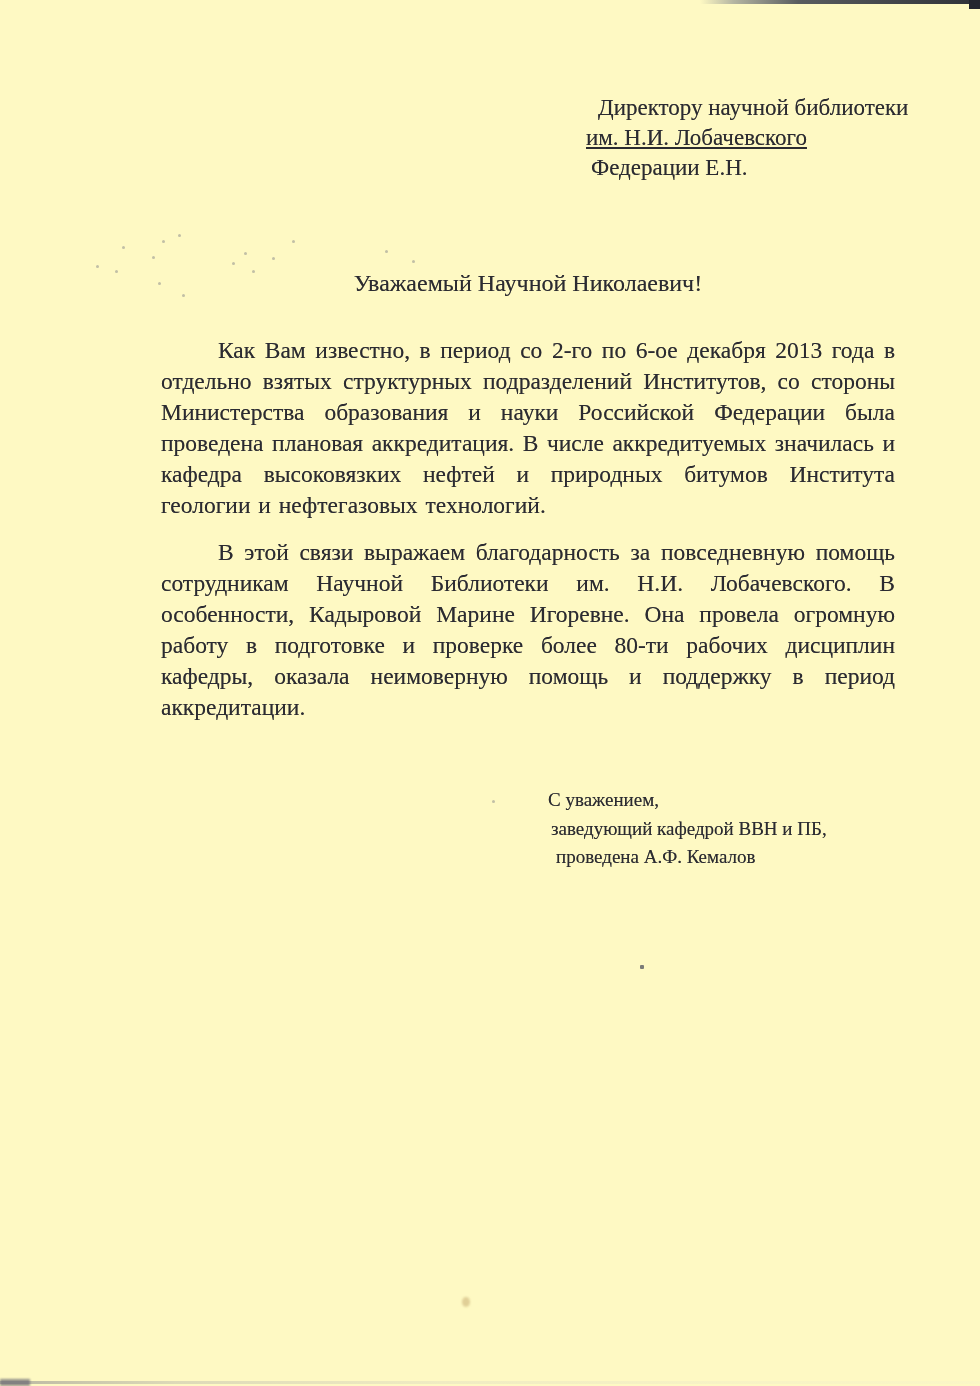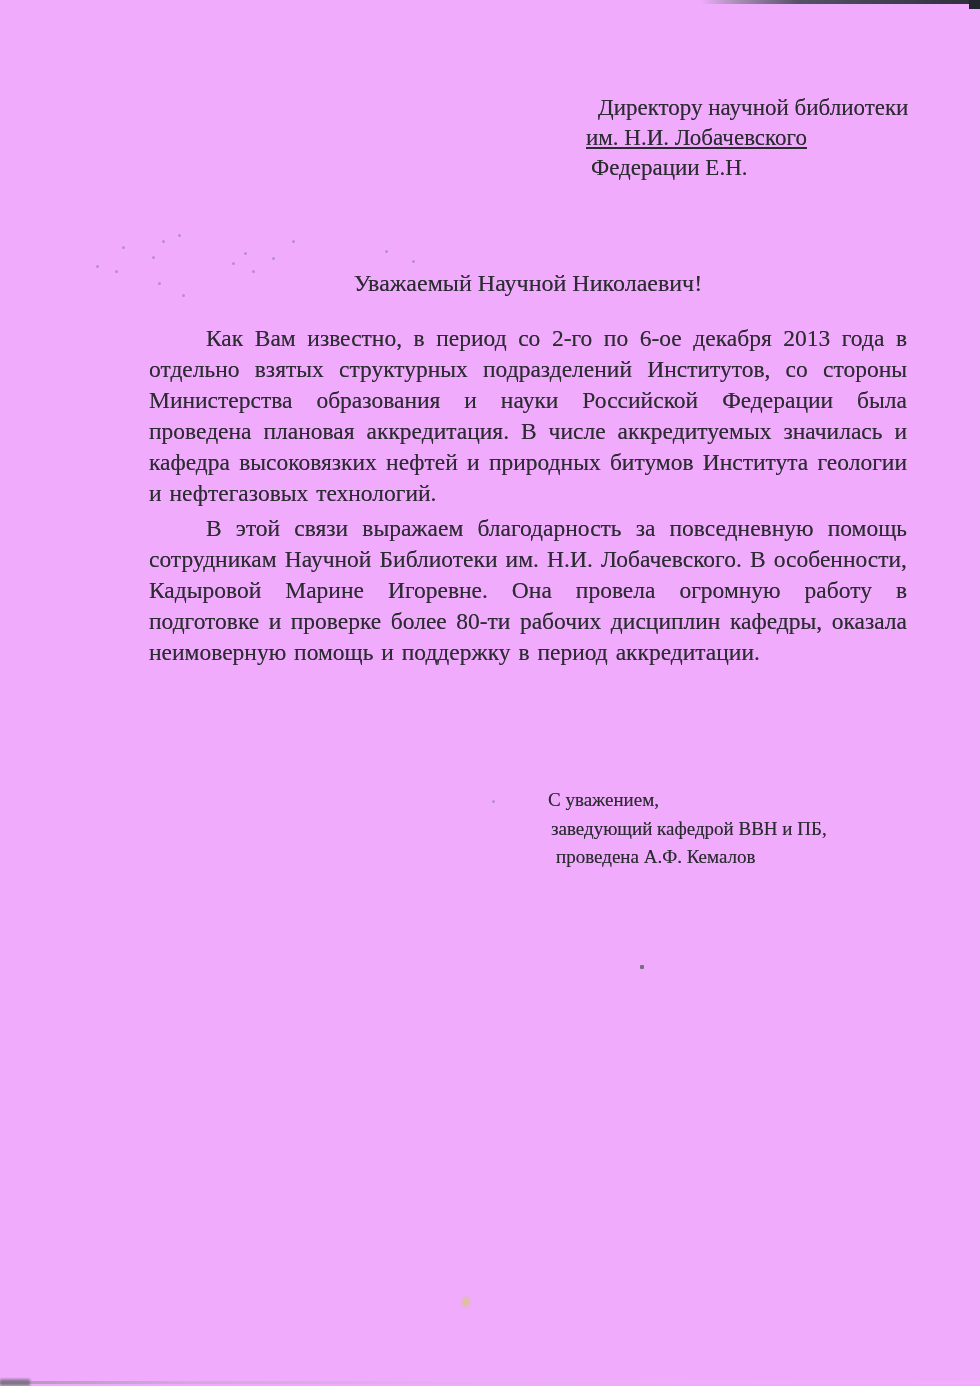--- a/index.html
+++ b/index.html
@@ -4,21 +4,21 @@
 <style>
   html, body {
     margin: 0;
     padding: 0;
     background: #ffffff;
   }
   .page {
     position: relative;
     width: 980px;
     height: 1386px;
-    background: #f0abfc;
+    background: #fef9c3;
     overflow: hidden;
     font-family: "Liberation Serif", "DejaVu Serif", serif;
     color: #2b2b31;
   }
 
   
   .artifact-top-line {
     position: absolute;
     top: 0;
     left: 700px;
@@ -107,21 +107,21 @@
     position: absolute;
     top: 319px;
     left: 145px;
     width: 766px;
     font-size: 23.5px;
     line-height: 31px;
     text-align: justify;
     text-shadow: 0 0 0.6px rgba(43,43,49,0.55);
   }
   .body-text p {
-    margin: 4px;
+    margin: 16px;
     text-indent: 57px;
     word-spacing: 2px;
   }
 
   .signature {
     position: absolute;
     top: 786px;
     left: 548px;
     font-size: 19px;
     line-height: 28.5px;

